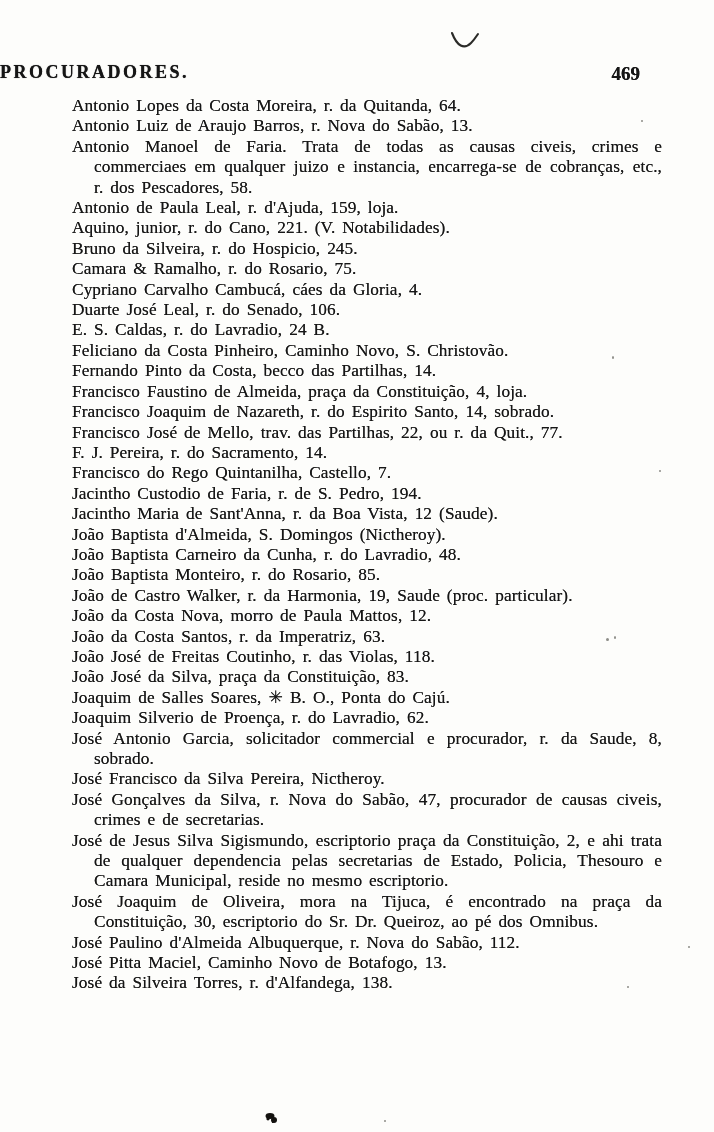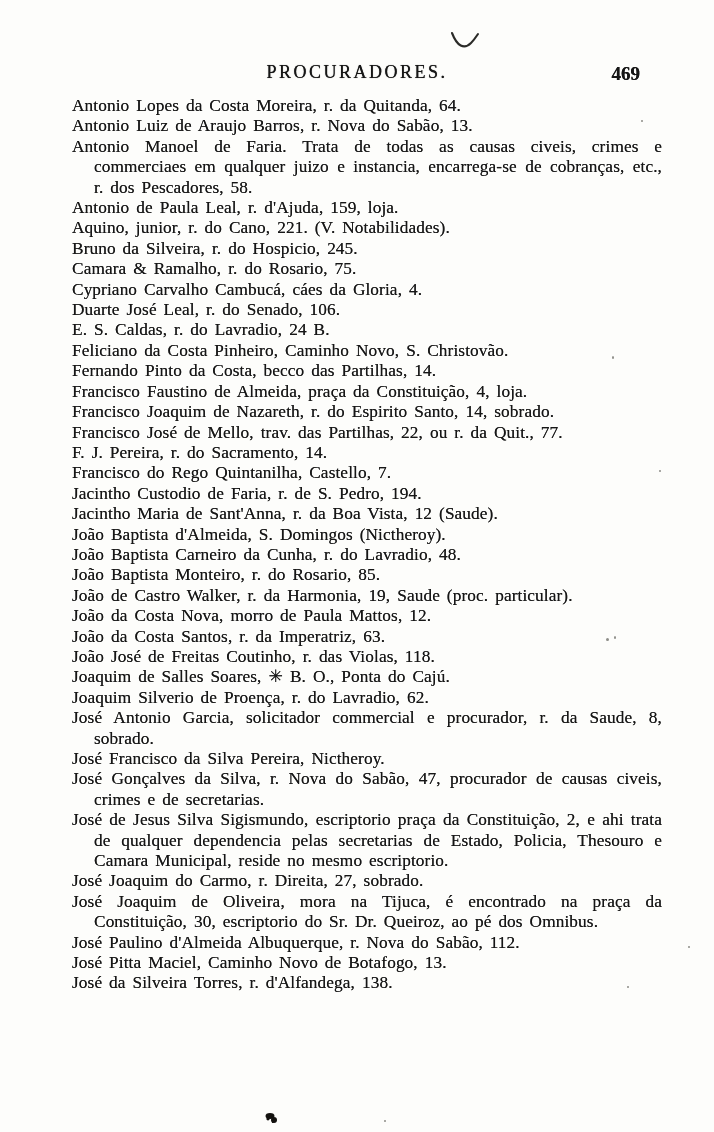--- a/index.html
+++ b/index.html
@@ -16,23 +16,23 @@
     color: #161616;
   }
   .header {
     position: absolute;
     top: 62px; left: 0; right: 0;
     height: 24px;
   }
   .title {
     position: absolute;
     left: 0; right: 0;
-    text-align: center;
+    text-align: left;
     font-size: 18px;
-    font-weight: normal;
+    font-weight: bold;
     letter-spacing: 2.5px;
     text-shadow: 0 0 0.7px #1a1a1a;
   }
   .pagenum {
     position: absolute;
     right: 74px; top: 1px;
     font-size: 19px;
     font-weight: bold;
     text-shadow: 0 0 0.6px #1a1a1a;
   }
@@ -103,27 +103,27 @@
       <p class="entry">Francisco do Rego Quintanilha, Castello, 7.</p>
       <p class="entry">Jacintho Custodio de Faria, r. de S. Pedro, 194.</p>
       <p class="entry">Jacintho Maria de Sant'Anna, r. da Boa Vista, 12 (Saude).</p>
       <p class="entry">João Baptista d'Almeida, S. Domingos (Nictheroy).</p>
       <p class="entry">João Baptista Carneiro da Cunha, r. do Lavradio, 48.</p>
       <p class="entry">João Baptista Monteiro, r. do Rosario, 85.</p>
       <p class="entry">João de Castro Walker, r. da Harmonia, 19, Saude (proc. particular).</p>
       <p class="entry">João da Costa Nova, morro de Paula Mattos, 12.</p>
       <p class="entry">João da Costa Santos, r. da Imperatriz, 63.</p>
       <p class="entry">João José de Freitas Coutinho, r. das Violas, 118.</p>
+      <p class="entry">João José da Silva, praça da Constituição, 83.</p>
       <p class="entry">Joaquim de Salles Soares, ✳ B. O., Ponta do Cajú.</p>
       <p class="entry">Joaquim Silverio de Proença, r. do Lavradio, 62.</p>
       <p class="entry">José Antonio Garcia, solicitador commercial e procurador, r. da Saude, 8, sobrado.</p>
       <p class="entry">José Francisco da Silva Pereira, Nictheroy.</p>
       <p class="entry">José Gonçalves da Silva, r. Nova do Sabão, 47, procurador de causas civeis, crimes e de secretarias.</p>
       <p class="entry">José de Jesus Silva Sigismundo, escriptorio praça da Constituição, 2, e ahi trata de qualquer dependencia pelas secretarias de Estado, Policia, Thesouro e Camara Municipal, reside no mesmo escriptorio.</p>
-      <p class="entry">José Joaquim do Carmo, r. Direita, 27, sobrado.</p>
       <p class="entry">José Joaquim de Oliveira, mora na Tijuca, é encontrado na praça da Constituição, 30, escriptorio do Sr. Dr. Queiroz, ao pé dos Omnibus.</p>
       <p class="entry">José Paulino d'Almeida Albuquerque, r. Nova do Sabão, 112.</p>
       <p class="entry">José Pitta Maciel, Caminho Novo de Botafogo, 13.</p>
       <p class="entry">José da Silveira Torres, r. d'Alfandega, 138.</p>
     </main>
 
   <svg class="ornament" viewBox="0 0 18 16">
     <ellipse cx="7" cy="6" rx="4.5" ry="3" fill="#14120f"></ellipse>
     <ellipse cx="11" cy="10" rx="3" ry="3" fill="#14120f"></ellipse>
     <ellipse cx="5" cy="9" rx="1.6" ry="1.4" fill="#14120f"></ellipse>

